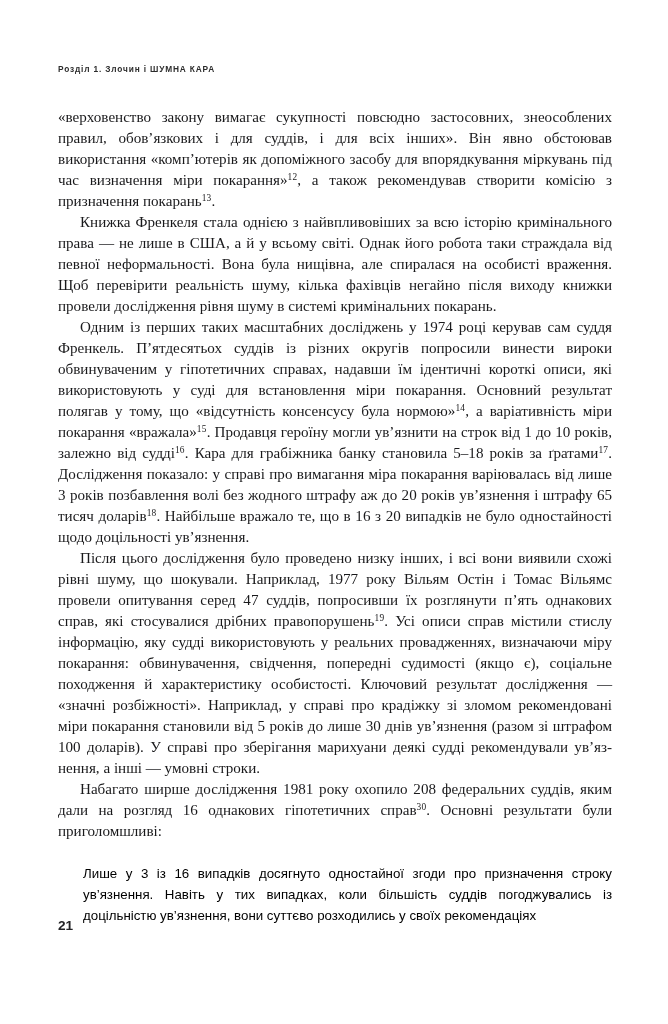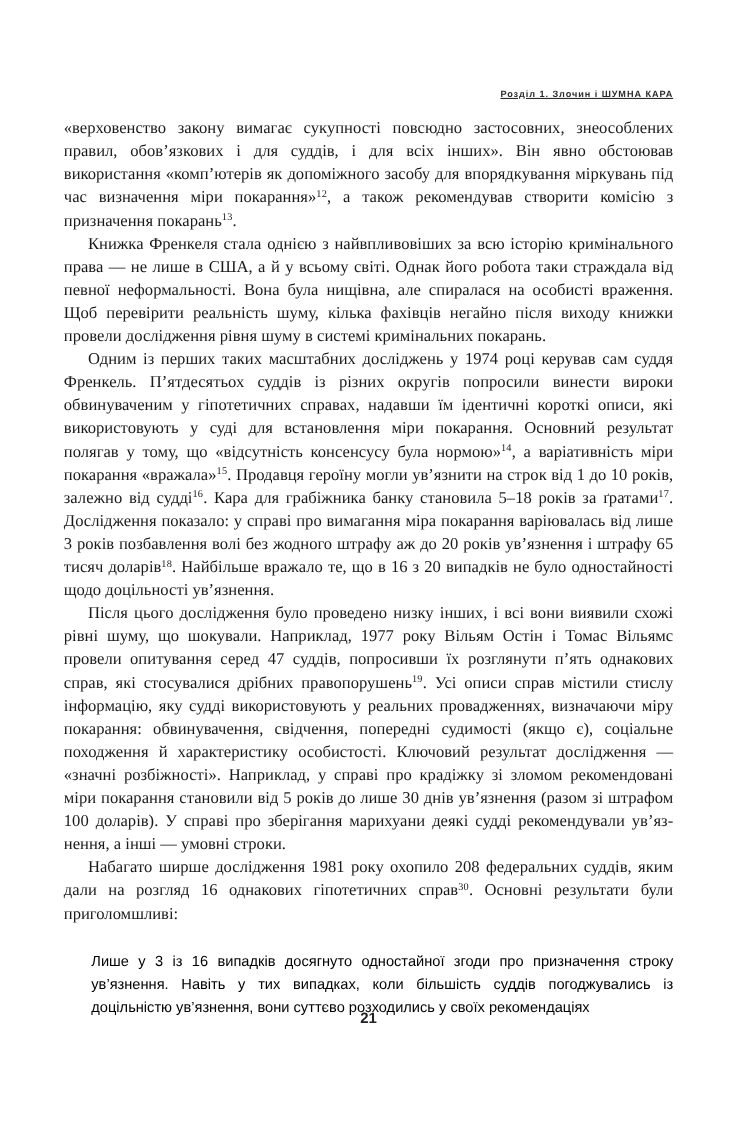--- a/index.html
+++ b/index.html
@@ -13,31 +13,30 @@
     width: 668px;
     height: 1024px;
     background: #ffffff;
     overflow: hidden;
     box-sizing: border-box;
   }
 
   
   .running-head {
     position: absolute;
-    top: 80px;
+    top: 64px;
     left: 58px;
     width: 554px;
-    text-align: right;
+    text-align: left;
     font-family: "Liberation Sans", sans-serif;
     font-size: 8.3px;
     font-weight: 600;
     letter-spacing: 0.85px;
     color: #2b2b2b;
     white-space: nowrap;
-    text-decoration: underline;
   }
 
   
   .text-column {
     position: absolute;
     top: 107px;
     left: 58px;
     width: 554px;
   }
 
@@ -79,21 +78,21 @@
     hyphens: manual;
     -webkit-hyphens: manual;
   }
 
   
   .folio {
     position: absolute;
     left: 58px;
     top: 918px;
     width: 554px;
-    text-align: center;
+    text-align: left;
     font-family: "Liberation Sans", "DejaVu Sans", sans-serif;
     font-size: 13.6px;
     font-weight: 700;
     color: #222225;
   }
 </style>
 </head>
 <body>
 
 <div class="page">

